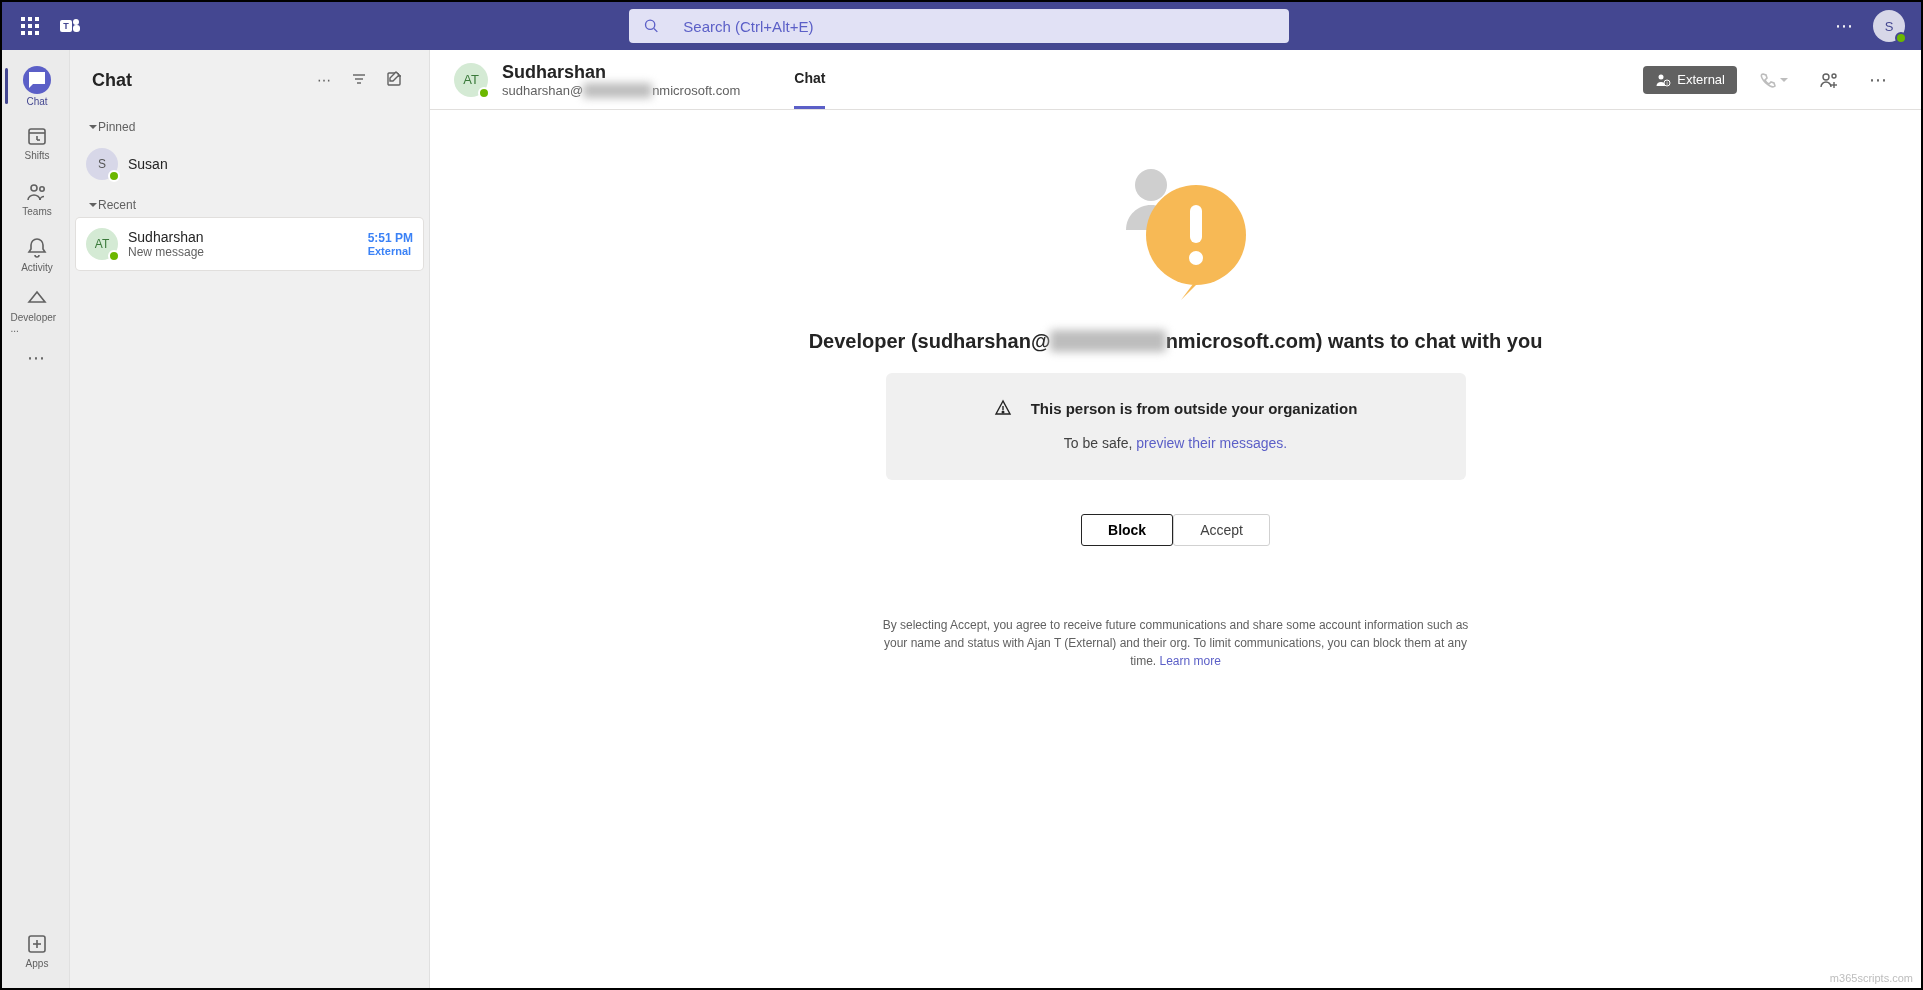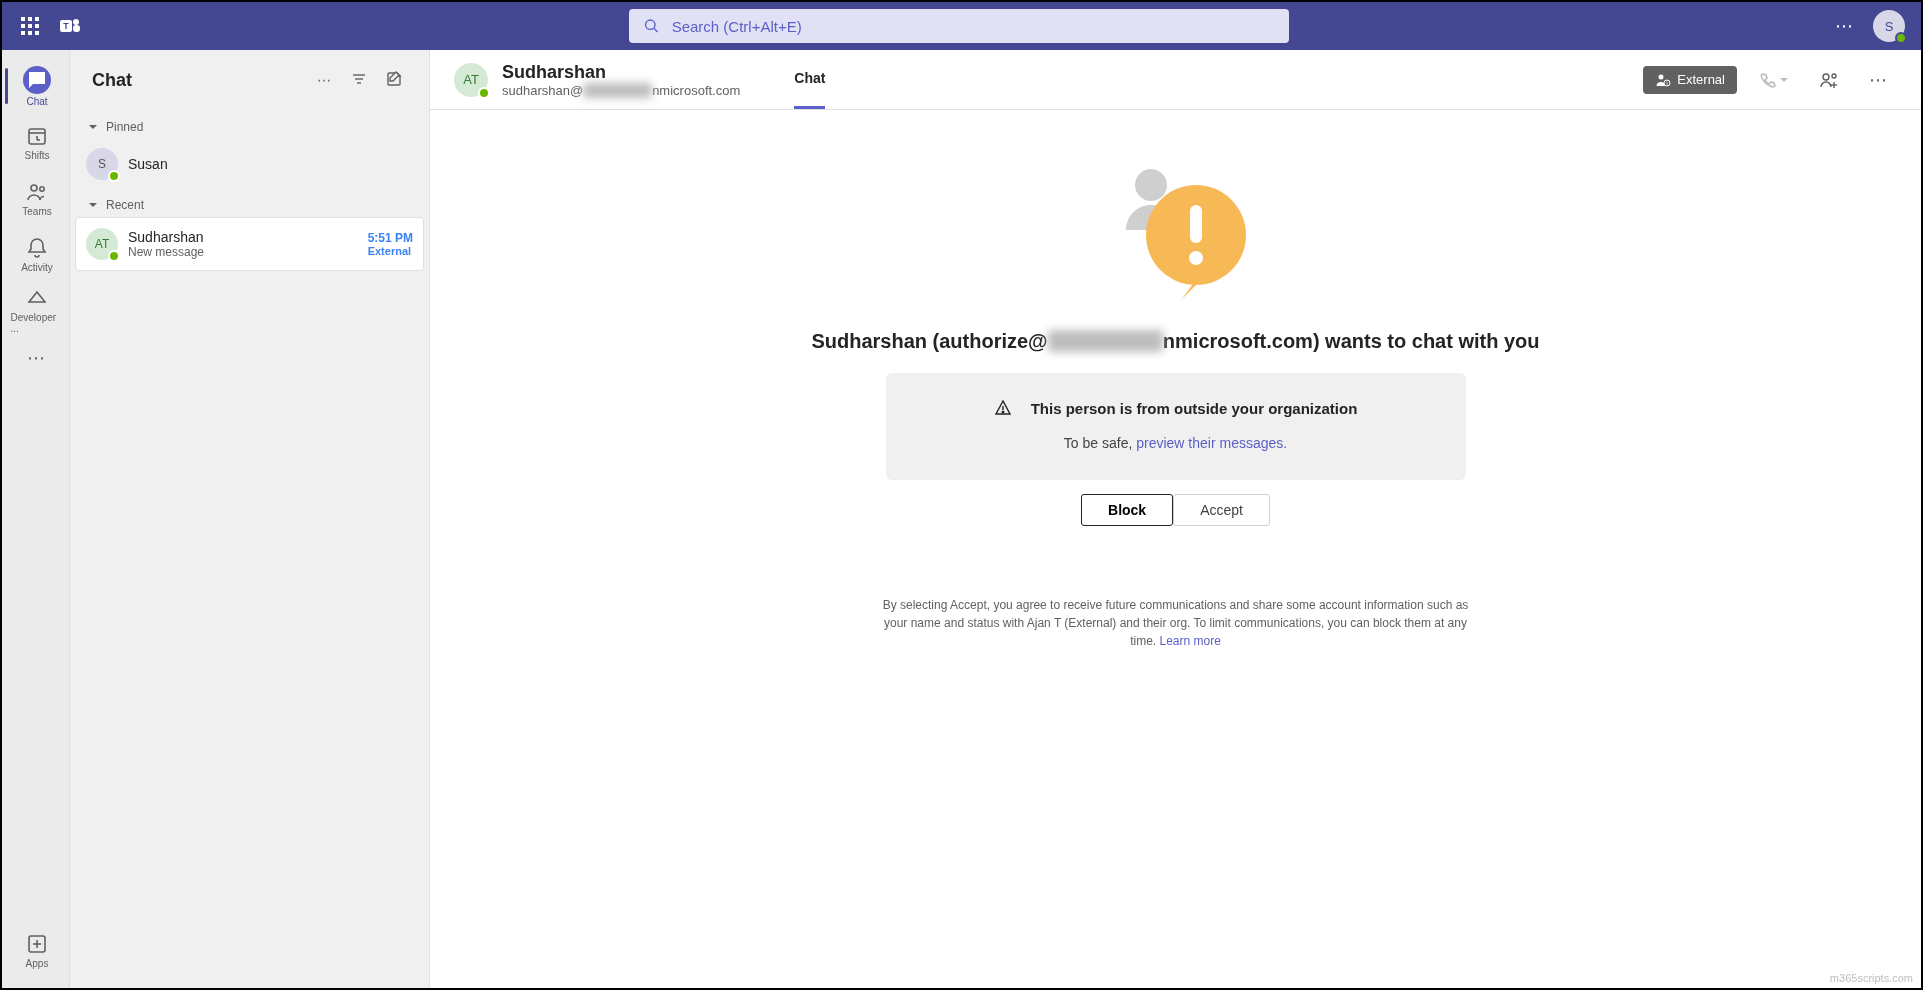--- a/index.html
+++ b/index.html
@@ -2,42 +2,42 @@
 <html><head>
 <meta charset="utf-8">
 <style>
 * { box-sizing: border-box; margin: 0; padding: 0; }
 body { font-family: "Segoe UI", Arial, sans-serif; font-size: 14px; color: #242424; overflow: hidden; width: 1923px; height: 990px; border: 2px solid #000; }
 .titlebar { height: 48px; background: #444791; display: flex; align-items: center; padding: 0 16px; gap: 16px; }
 .waffle { width: 24px; height: 24px; display: grid; grid-template-columns: repeat(3,4px); grid-template-rows: repeat(3,4px); gap: 3px; align-content: center; justify-content: center; cursor: pointer; }
 .waffle span { background: #fff; width: 4px; height: 4px; }
 .teams-logo { color: #fff; font-size: 18px; font-weight: 600; width: 24px; height: 24px; display: flex; align-items: center; justify-content: center; }
 .search-wrap { flex: 1; display: flex; justify-content: center; }
-.search { width: 660px; height: 34px; background: #e1e1f5; border-radius: 4px; display: flex; align-items: center; padding: 0 14px; gap: 12px; }
+.search { width: 660px; height: 34px; background: #e1e1f5; border-radius: 4px; display: flex; align-items: center; padding: 0 14px; gap: 24px; }
 .search svg { width: 18px; height: 18px; }
 .search input { border: none; background: transparent; outline: none; font-size: 15px; color: #444791; width: 100%; }
 .search input::placeholder { color: #5b5fc7; }
 .title-right { display: flex; align-items: center; gap: 18px; }
 .ellipsis-h { color: #fff; font-size: 18px; cursor: pointer; letter-spacing: 2px; }
 .avatar-sm { width: 32px; height: 32px; border-radius: 50%; background: #d7d7e8; color: #444791; display: flex; align-items: center; justify-content: center; font-size: 13px; position: relative; cursor: pointer; }
 .presence { position: absolute; right: -2px; bottom: -2px; width: 12px; height: 12px; background: #6bb700; border: 2px solid #fff; border-radius: 50%; }
 .presence.titlebar-p { border-color: #444791; }
 .main { display: flex; height: calc(100% - 48px); }
 .apprail { width: 68px; background: #ebebeb; border-right: 1px solid #e0e0e0; display: flex; flex-direction: column; align-items: center; padding-top: 8px; }
 .rail-item { width: 56px; height: 56px; display: flex; flex-direction: column; align-items: center; justify-content: center; gap: 2px; color: #616161; font-size: 10px; cursor: pointer; border-left: 3px solid transparent; position: relative; }
 .rail-item.active { color: #444791; }
 .rail-item.active::before { content: ""; position: absolute; left: -6px; top: 10px; bottom: 10px; width: 3px; background: #444791; border-radius: 2px; }
 .rail-item svg { width: 24px; height: 24px; }
 .rail-item .chat-bubble-fill { width: 28px; height: 28px; border-radius: 50%; background: #5b5fc7; display: flex; align-items: center; justify-content: center; }
 .rail-spacer { flex: 1; }
 .chatlist { width: 360px; background: #f0f0f0; border-right: 1px solid #e0e0e0; display: flex; flex-direction: column; }
 .chatlist-header { height: 60px; display: flex; align-items: center; padding: 0 22px; gap: 10px; }
 .chatlist-header h1 { font-size: 18px; font-weight: 700; flex: 1; }
 .hdr-icon { color: #616161; cursor: pointer; padding: 4px; }
-.section-label { display: flex; align-items: center; gap: 8px; padding: 10px 2px 6px 18px; font-size: 12px; color: #616161; cursor: pointer; }
+.section-label { display: flex; align-items: center; gap: 0; padding: 10px 2px 6px 18px; font-size: 12px; color: #616161; cursor: pointer; }
 .section-label svg { width: 10px; height: 10px; }
 .chat-item { display: flex; align-items: center; gap: 10px; padding: 8px 16px; cursor: pointer; }
 .chat-item.selected { background: #fff; border-radius: 4px; margin: 0 6px; padding: 10px 10px; box-shadow: 0 0 0 1px #e1dfdd; }
 .chat-avatar { width: 32px; height: 32px; border-radius: 50%; background: #d7d7e8; color: #555; display: flex; align-items: center; justify-content: center; font-size: 12px; position: relative; flex-shrink: 0; }
 .chat-avatar.at { background: #d4ead4; color: #3b7a3b; }
 .chat-text { flex: 1; min-width: 0; }
 .chat-name { font-size: 14px; color: #242424; font-weight: 400; }
 .chat-preview { font-size: 12px; color: #616161; }
 .chat-meta { text-align: left; font-size: 12px; color: #3b82f6; font-weight: bold; }
 .chat-meta .ext { font-size: 11px; }
@@ -54,21 +54,21 @@
 .ext-badge { background: #616161; color: #fff; border-radius: 4px; padding: 6px 12px; display: flex; align-items: center; gap: 6px; font-size: 13px; }
 .conv-hicon { color: #616161; cursor: pointer; padding: 4px 8px; display: flex; align-items: center; gap: 2px; }
 .conv-body { flex: 1; overflow-y: auto; display: flex; flex-direction: column; align-items: center; padding: 30px 40px 20px 40px; }
 .illus { margin-top: 10px; position: relative; width: 160px; height: 150px; }
 .warn-head { margin-top: 30px; font-size: 20px; font-weight: 700; text-align: center; }
 .warn-box { margin-top: 20px; width: 580px; background: #f0f0f0; border-radius: 6px; padding: 26px 40px; text-align: center; }
 .warn-box .wb-title { font-weight: 700; display: flex; align-items: flex-end; justify-content: center; gap: 19px; margin-bottom: 14px; font-size: 15px; }
 .warn-box p { font-size: 14px; color: #424242; line-height: 1.5; }
 .warn-box .safe { margin-top: 16px; }
 .warn-box a { color: #5b5fc7; cursor: pointer; text-decoration: none; }
-.btn-row { margin-top: 14px; display: flex; }
+.btn-row { margin-top: 34px; display: flex; }
 .btn { padding: 7px 26px; font-size: 14px; border-radius: 3px; cursor: pointer; background: #fff; }
 .btn.block { border: 1.5px solid #242424; font-weight: 600; }
 .btn.accept { border: 1px solid #d1d1d1; color: #424242; }
 .legal { margin-top: 70px; font-size: 12px; color: #616161; text-align: center; max-width: 600px; line-height: 1.5; }
 .legal a { color: #5b5fc7; cursor: pointer; text-decoration: none; }
 .watermark { position: absolute; right: 10px; bottom: 6px; font-size: 11px; color: #bdbdbd; }
 .blur { filter: blur(4px); background: #bdbdbd; color: transparent; border-radius: 2px; padding: 0 2px; user-select: none; }
 </style>
 </head>
 <body>
@@ -276,21 +276,21 @@
           <circle cx="55" cy="35" r="16" fill="#cfcfcf"></circle>
           <path d="M30 80c0-15 12-25 25-25s25 10 25 25z" fill="#cfcfcf"></path>
           <circle cx="100" cy="85" r="50" fill="#f7b955"></circle>
           <path d="M100 135 L85 150 L100 130 Z" fill="#f7b955"></path>
           <rect x="94" y="55" width="12" height="38" rx="6" fill="#fff"></rect>
           <circle cx="100" cy="108" r="7" fill="#fff"></circle>
         </svg>
       </div>
 
       <div class="warn-head">
-        <span>Sudharshan (authorize@</span><span class="blur">xxxxxxxxxx</span><span>nmicrosoft.com) wants to chat with you</span>
+        <span>Developer (sudharshan@</span><span class="blur">xxxxxxxxxx</span><span>nmicrosoft.com) wants to chat with you</span>
       </div>
 
       <div class="warn-box">
         <div class="wb-title">
           <svg width="18" height="18" viewBox="0 0 18 18" fill="none" stroke="#242424" stroke-width="1.4">
               <path d="M9 2L2 15h14L9 2z"></path>
               <line x1="9" y1="7" x2="9" y2="11"></line>
               <circle cx="9" cy="13" r="0.8" fill="#242424"></circle>
             </svg>
           <span>This person is from outside your organization</span>

